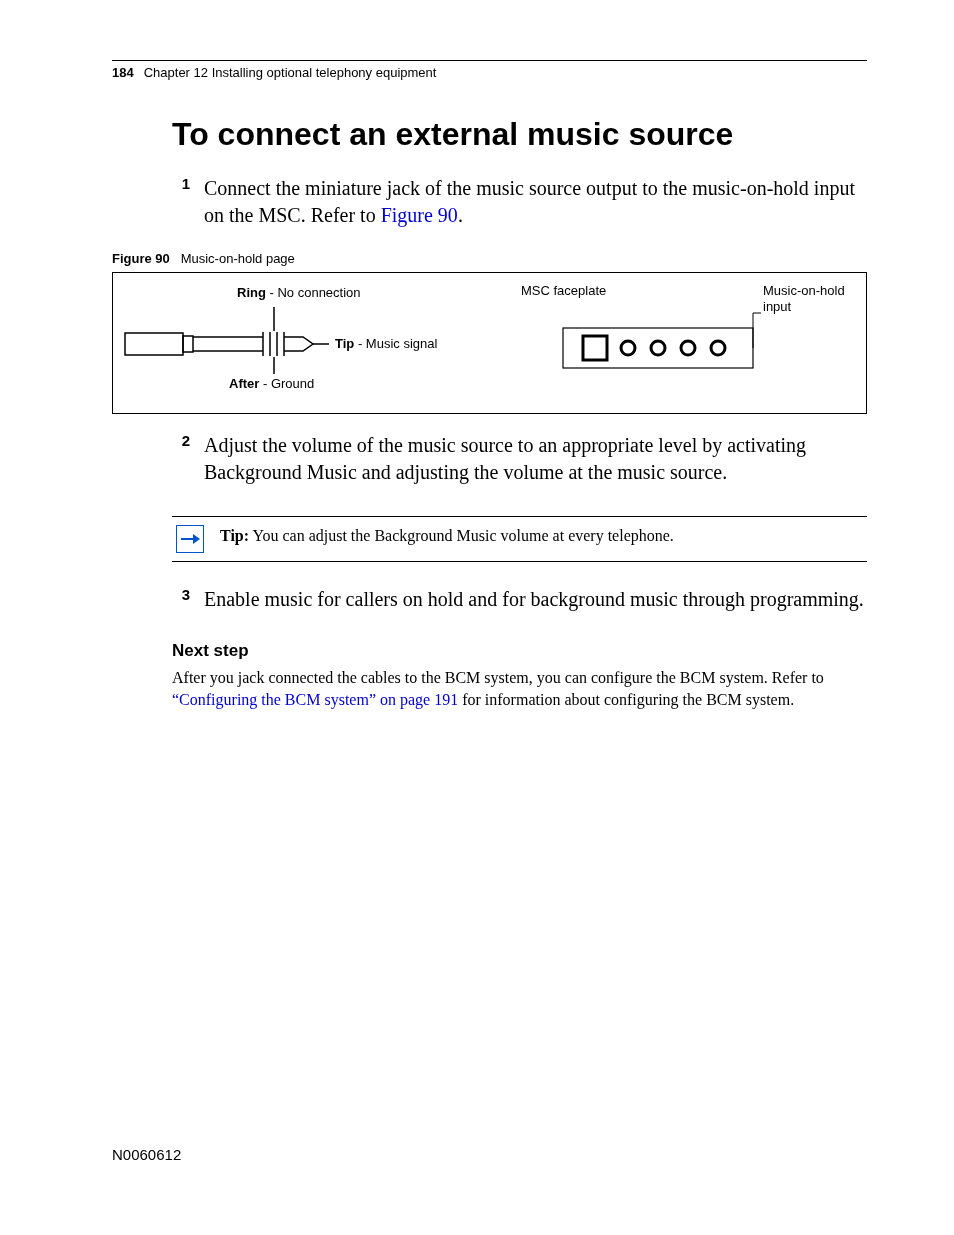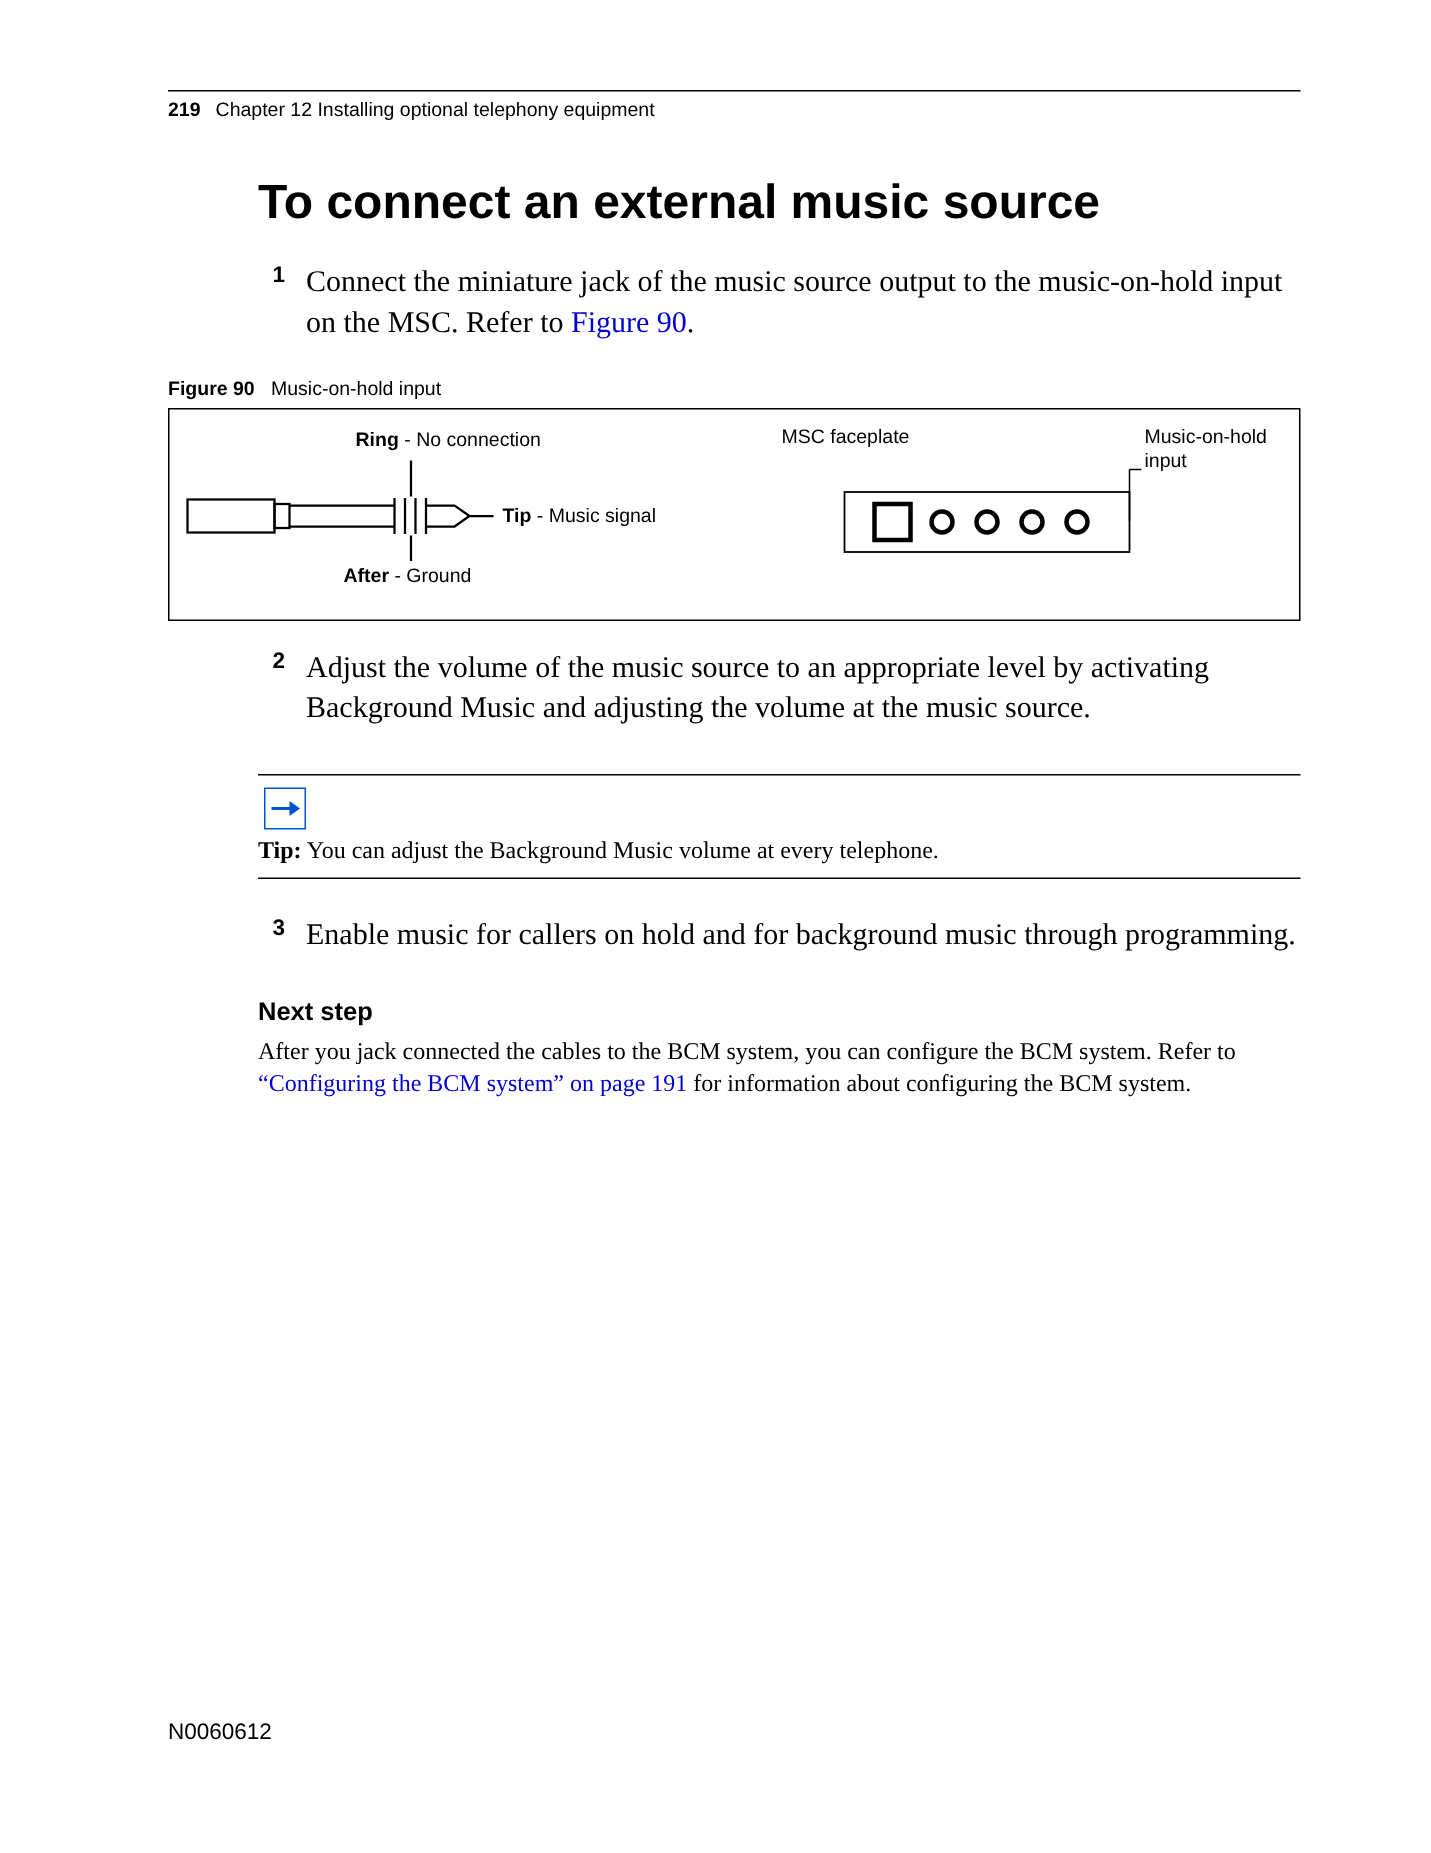--- a/index.html
+++ b/index.html
@@ -15,54 +15,54 @@
   .ol-body { font-size: 20px; line-height: 1.35; flex: 1; }
   .xref { color: #0000d0; }
   .fig-cap { font-family: Arial, Helvetica, sans-serif; font-size: 13px; margin: 22px 0 6px 0; }
   .fig-cap .lead { font-weight: 700; }
   .fig-box { border: 1px solid #000; height: 142px; position: relative; margin-left: 0; }
   .fig-svg { position: absolute; inset: 0; }
   .fig-label { position: absolute; font-family: Arial, Helvetica, sans-serif; font-size: 13px; }
   .fig-label .b { font-weight: 700; }
   .tip-wrap { margin-top: 30px; margin-bottom: 24px; }
   .tip-rule { border-top: 1px solid #000; }
-  .tip-row { display: flex; align-items: flex-start; padding: 6px 0; flex-direction: column; }
+  .tip-row { display: flex; align-items: flex-start; padding: 6px 0; }
   .tip-icon { width: 28px; height: 28px; border: 1.5px solid #0055cc; margin: 2px 16px 2px 4px; display: flex; align-items: center; justify-content: center; flex: none; }
   .tip-text { font-size: 16px; line-height: 1.35; padding-top: 2px; }
   .tip-text .b { font-weight: 700; }
   .h3 { font-family: Arial, Helvetica, sans-serif; font-weight: 700; font-size: 17px; margin: 28px 0 6px 0; }
   .para { font-size: 16px; line-height: 1.35; }
   .footer { position: absolute; left: 112px; bottom: 72px; font-family: Arial, Helvetica, sans-serif; font-size: 15px; }
 </style>
 </head>
 <body>
 
 <div class="page">
 
   <div class="header-line"></div>
   <div class="running-head">
-    <span class="pn">219</span>
+    <span class="pn">184</span>
     <span>Chapter 12  Installing optional telephony equipment</span>
   </div>
 
   <div class="content">
 
     <div class="h2">To connect an external music source</div>
 
     <div class="ol-row">
       <div class="ol-num">1</div>
       <div class="ol-body">
         <span>Connect the miniature jack of the music source output to the music-on-hold input on the MSC. Refer to </span><span class="xref">Figure 90</span><span>.</span>
       </div>
     </div>
 
   </div>
 
   <div class="fig-cap">
-    <span class="lead">Figure 90</span>&nbsp;&nbsp;&nbsp;<span>Music-on-hold input</span>
+    <span class="lead">Figure 90</span>&nbsp;&nbsp;&nbsp;<span>Music-on-hold page</span>
   </div>
 
   <div class="fig-box">
     <svg class="fig-svg" viewBox="0 0 753 140">
 
       <g stroke="#000" stroke-width="1.5" fill="none">
 
         <rect x="12" y="60" width="58" height="22"></rect>
 
         <rect x="70" y="63" width="10" height="16"></rect>

